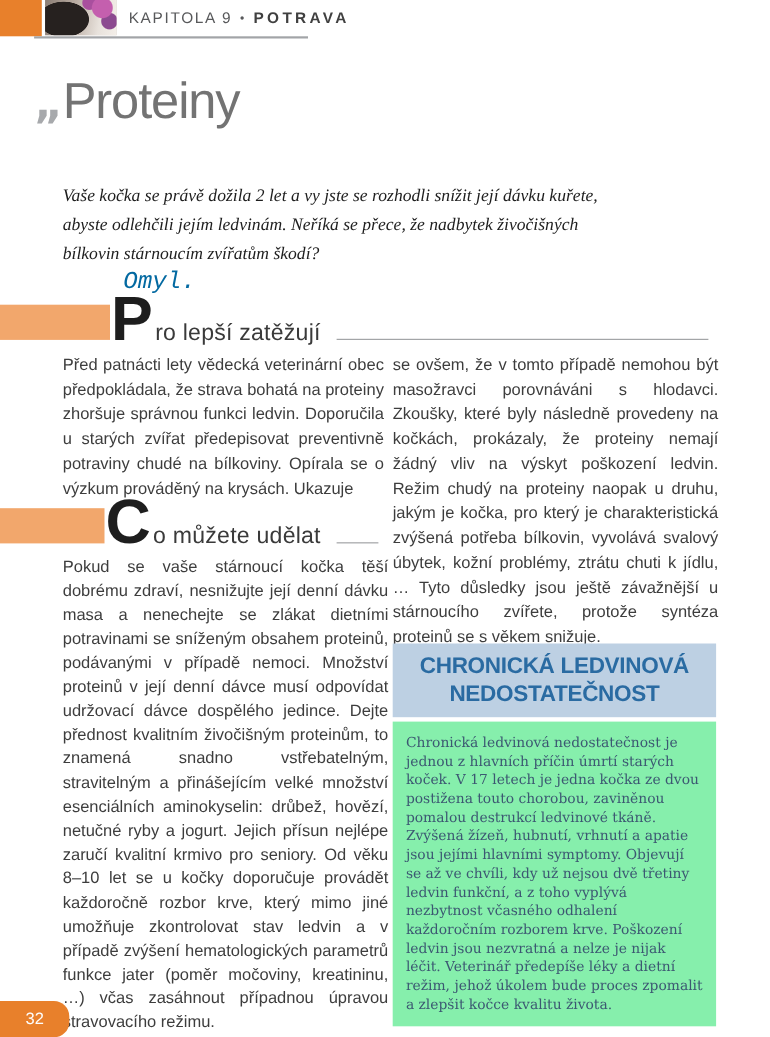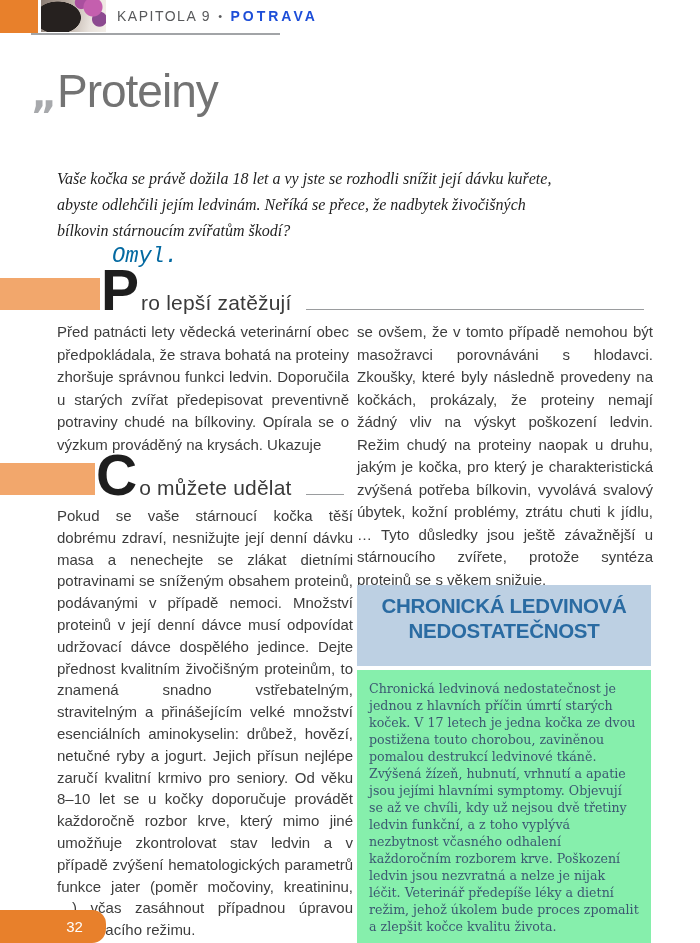--- a/index.html
+++ b/index.html
@@ -25,21 +25,21 @@
       radial-gradient(circle at 90% 60%, #8c4a90 0 7px, rgba(140,74,144,0) 8px),
       radial-gradient(ellipse 60% 85% at 26% 55%, #26211f 0 58%, rgba(38,33,31,0) 60%),
       linear-gradient(100deg,#8a7d74 0%,#b9aca2 40%,#e8e2dc 75%,#f4efe9 100%);
   }
   .header-title{
     left:117px;top:8px;
     font-size:14px;color:#58595B;letter-spacing:1.5px;white-space:nowrap;
   }
   .header-title .chap{font-weight:400;}
   .header-title .bullet{font-size:11px;margin:0 7px;vertical-align:1px;}
-  .header-title .sect{font-weight:700;letter-spacing:3px;color:#1d4ed8;}
+  .header-title .sect{font-weight:700;letter-spacing:3px;color:#404040;}
   .header-rule{left:31px;top:33px;width:249px;height:2px;background:#A2A4A7;}
 
   
   .open-quote{
     left:31px;top:72px;font-family:"DejaVu Sans",sans-serif;
     font-size:40px;font-weight:700;color:#A7A9AC;line-height:1.1;
   }
   .title-line1{
     left:57px;top:66px;font-size:46px;line-height:1.1;
     color:#737373;letter-spacing:-1px;white-space:nowrap;
@@ -87,35 +87,35 @@
     -webkit-hyphens:none;hyphens:none;
   }
   .col-left-1{left:57px;top:321px;width:292px;line-height:22.5px;}
   .col-right-1{left:357px;top:321px;width:296px;line-height:22.5px;}
   .col-left-2{left:57px;top:505px;width:296px;line-height:21.8px;}
 
   
   .infobox{left:357px;top:585px;width:294px;}
   .infobox-header{
     background:#BDD0E3;text-align:center;
-    padding:8px 4px 23px;
+    padding:8px 4px 9px;
     font-size:20.5px;font-weight:700;line-height:25px;
     color:#2A6BA2;letter-spacing:-0.3px;
   }
   .infobox-body{
     background:#86efac;margin-top:4px;
     padding:10px 12px 12px;
     font-family:"DejaVu Serif",serif;
     font-size:12.6px;line-height:17px;color:#3C5872;text-align:left;
   }
 
   
   .page-number-block{
     left:0;top:910px;width:63px;height:33px;
-    background:#E8802B;border-radius:0 14px 14px 0;padding-left:43px;
+    background:#E8802B;border-radius:0 14px 14px 0;
   }
   .page-number{
     display:block;width:100%;text-align:center;
     line-height:33px;font-size:15px;color:#FDFDFD;
   }
 </style>
 </head>
 <body>
 
 <div class="page">
@@ -123,21 +123,21 @@
   <div class="abs corner-block"></div>
   <div class="abs chapter-photo"></div>
   <div class="abs header-title">
     <span class="chap">KAPITOLA 9</span><span class="bullet">•</span><span class="sect">POTRAVA</span>
   </div>
   <div class="abs header-rule"></div>
 
   <div class="abs open-quote">„</div>
   <h1 class="abs title-line1" style="margin:0;font-weight:400;">Proteiny</h1>
 
-  <p class="abs intro-text pre" style="margin:0;">Vaše kočka se právě dožila 18 let a vy jste se rozhodli snížit její dávku kuřete,
+  <p class="abs intro-text pre" style="margin:0;">Vaše kočka se právě dožila 2 let a vy jste se rozhodli snížit její dávku kuřete,
 abyste odlehčili jejím ledvinám. Neříká se přece, že nadbytek živočišných
 bílkovin stárnoucím zvířatům škodí?</p>
   <p class="abs intro-emphasis" style="margin:0;">Omyl.</p>
 
   <div class="abs section-heading sh-1">
     <div class="heading-rect rect-1"></div>
     <span class="heading-initial">P</span>
     <span class="heading-rest">ro lepší zatěžují</span>
     <div class="heading-rule"></div>
   </div>

